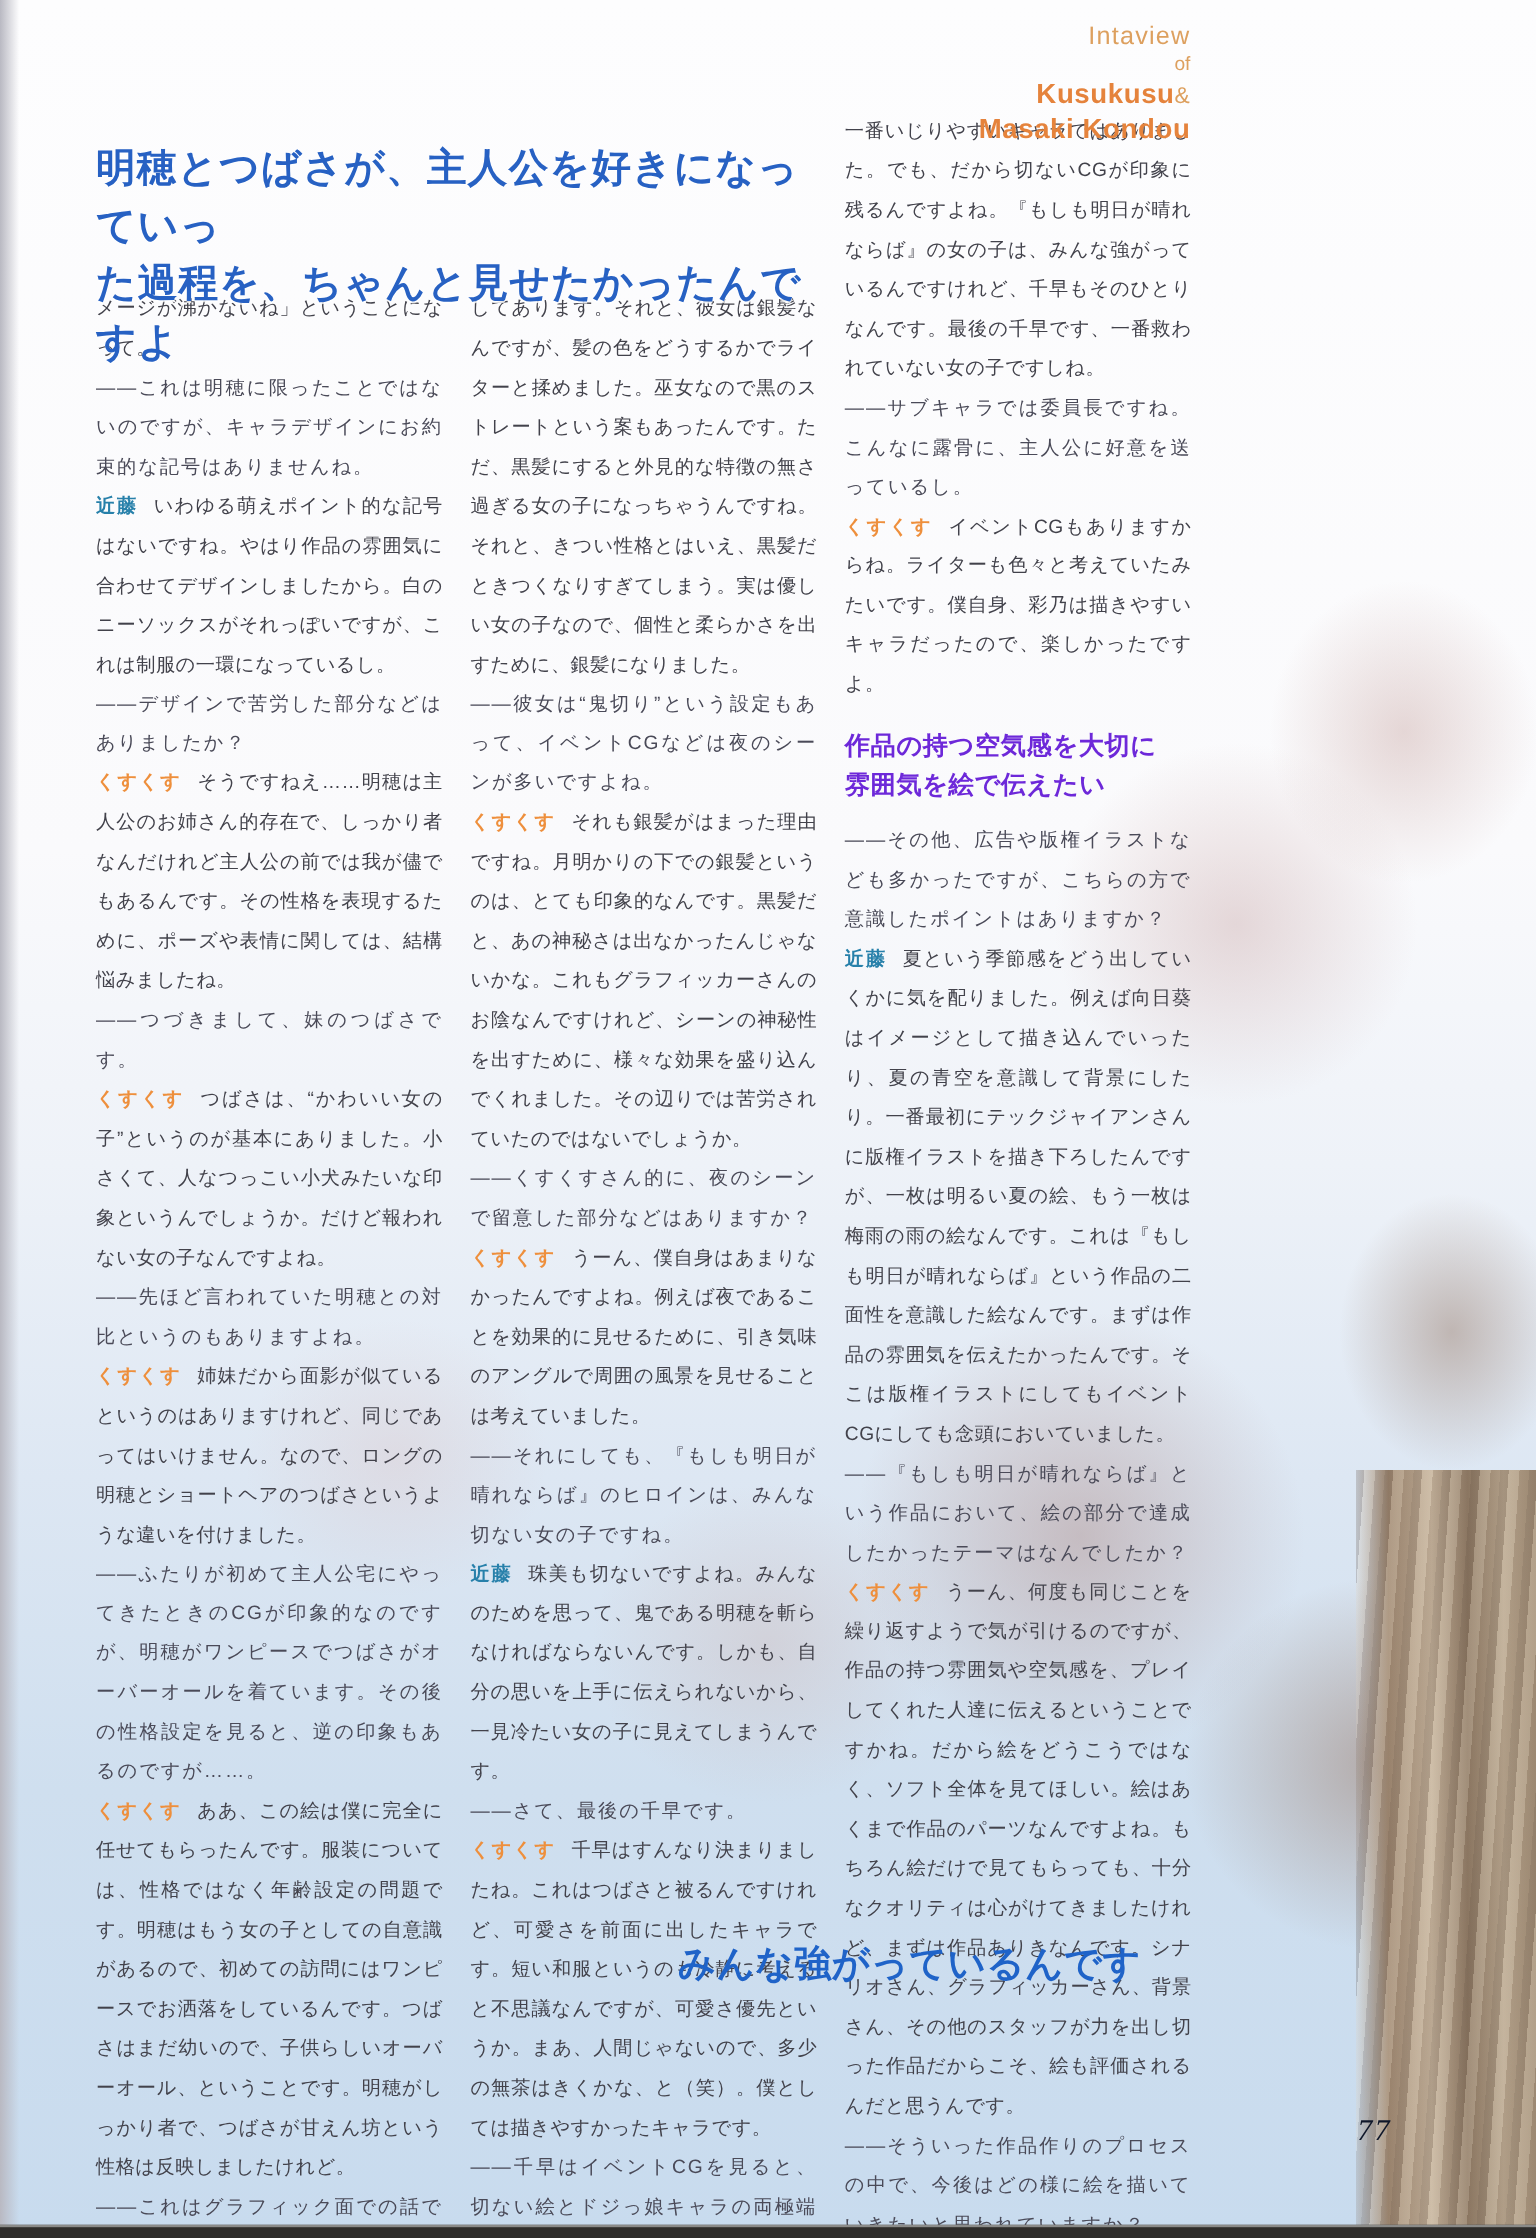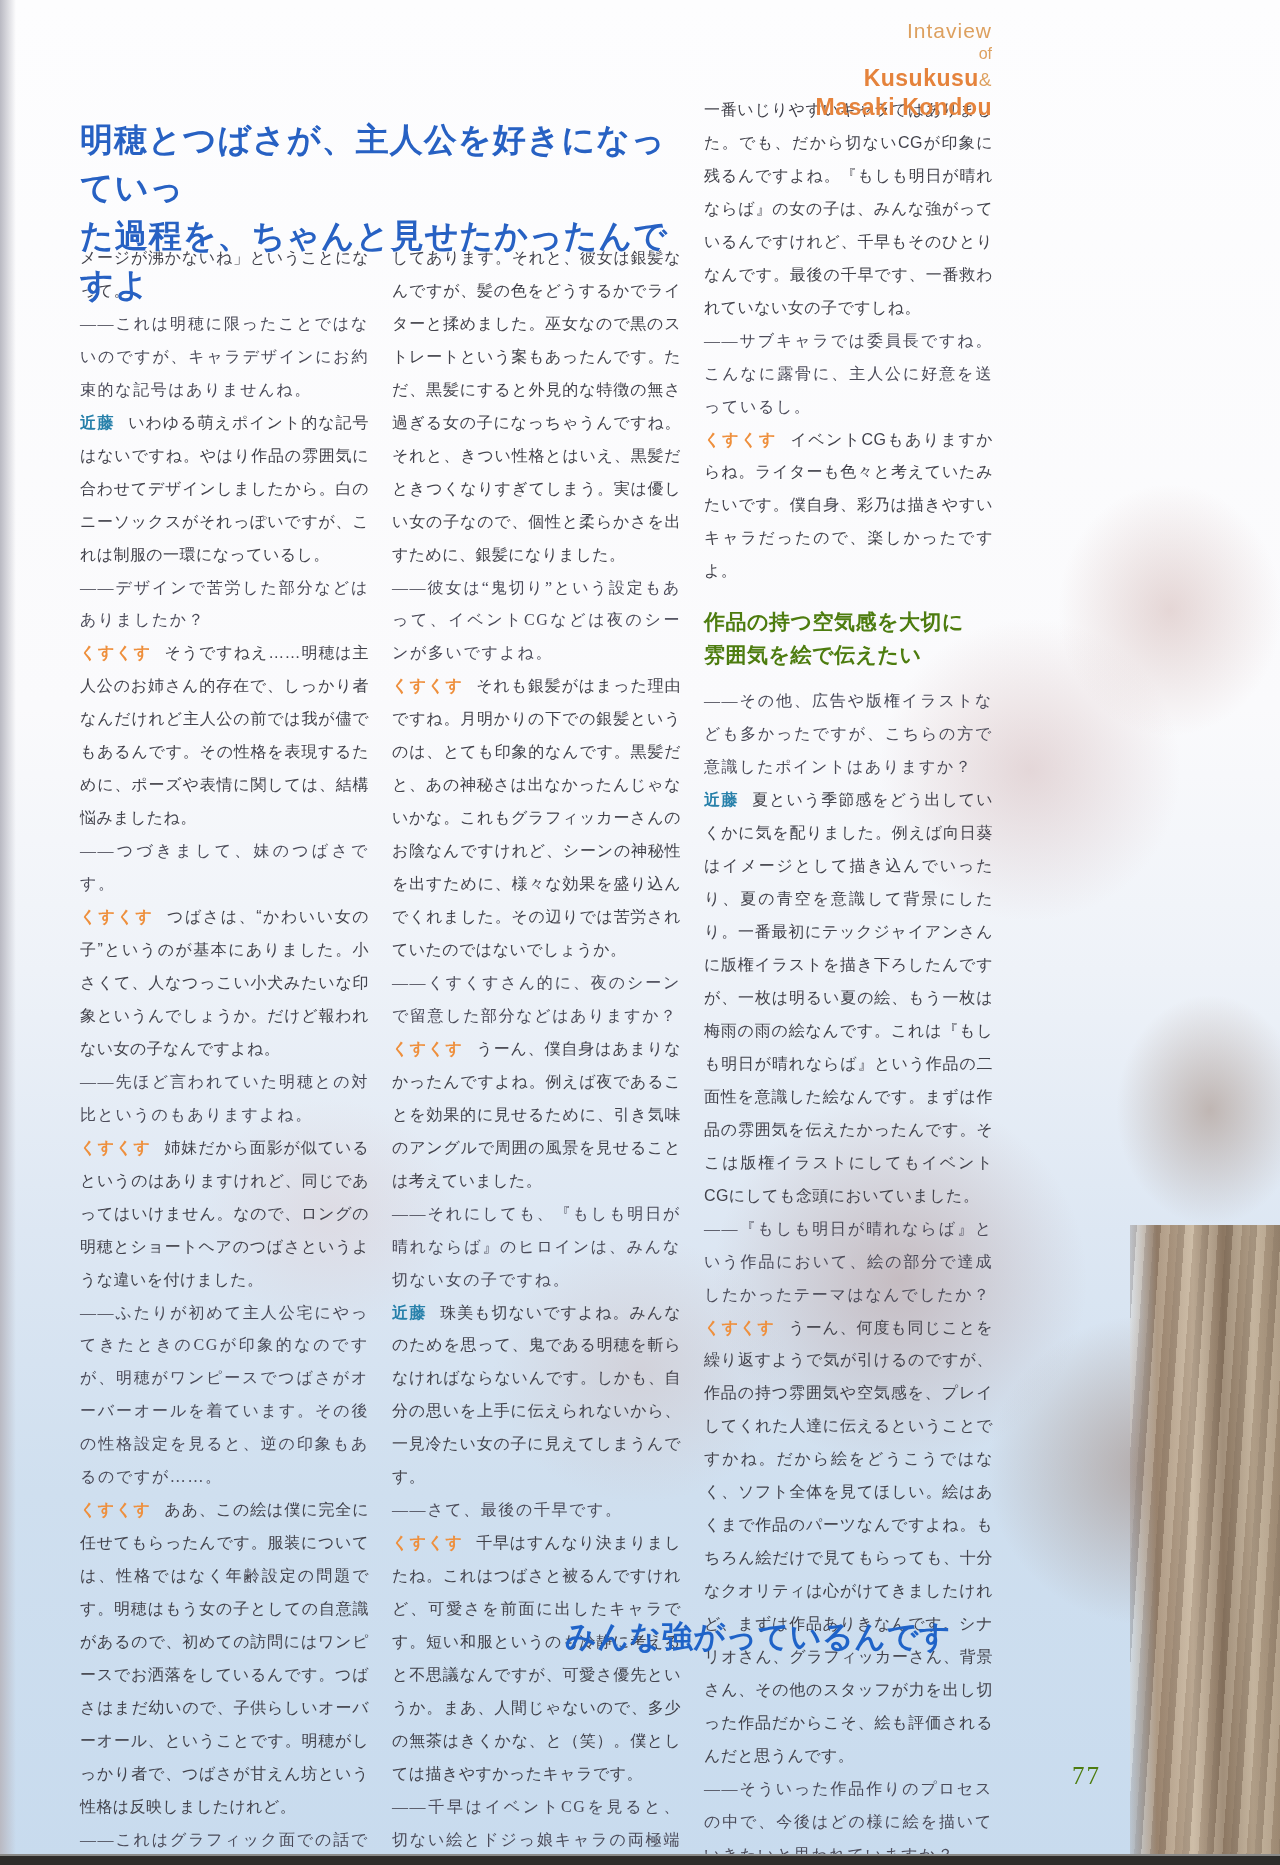--- a/index.html
+++ b/index.html
@@ -64,35 +64,35 @@
   
   .col{
     position:absolute;z-index:1;width:289px;
     font-size:16px;line-height:2.06;color:#42424b;text-align:justify;letter-spacing:0.4px;
   }
   .col p{margin:0;}
   .col-1{left:80px;top:242px;}
   .col-2{left:392px;top:242px;}
   .col-3{left:704px;top:94px;}
   p.interviewer{
-    font-family:Liberation Serif, serif;
+    font-family:Liberation Sans, sans-serif;
     color:#4a4a58;letter-spacing:1.6px;
   }
   p.subheading{
-    color:#4d7c0f;font-weight:bold;font-size:21px;line-height:1.55;
+    color:#6d28d9;font-weight:bold;font-size:21px;line-height:1.55;
     letter-spacing:0.5px;margin:18px 0 14px 0 !important;text-align:left;
   }
   .speaker{font-weight:bold;margin-right:13px;letter-spacing:1px;}
   .speaker.kondou{color:#2780aa;}
   .speaker.kusukusu{color:#ee8f3c;}
   
   .page-number{
-    position:absolute;z-index:2;left:1072px;top:1762px;
-    font-family:"Liberation Serif","DejaVu Serif",serif;
-    font-size:25px;color:#4d7c0f;letter-spacing:2px;
+    position:absolute;z-index:2;left:1131px;top:1762px;
+    font-family:"Liberation Serif","DejaVu Serif",serif;font-style:italic;
+    font-size:25px;color:#0f172a;letter-spacing:2px;
   }
 </style>
 </head>
 <body>
 
 <div class="bg-base"></div>
 <div class="blob blob-a"></div>
 <div class="blob blob-b"></div>
 <div class="blob blob-c"></div>
 <div class="blob blob-d"></div>

